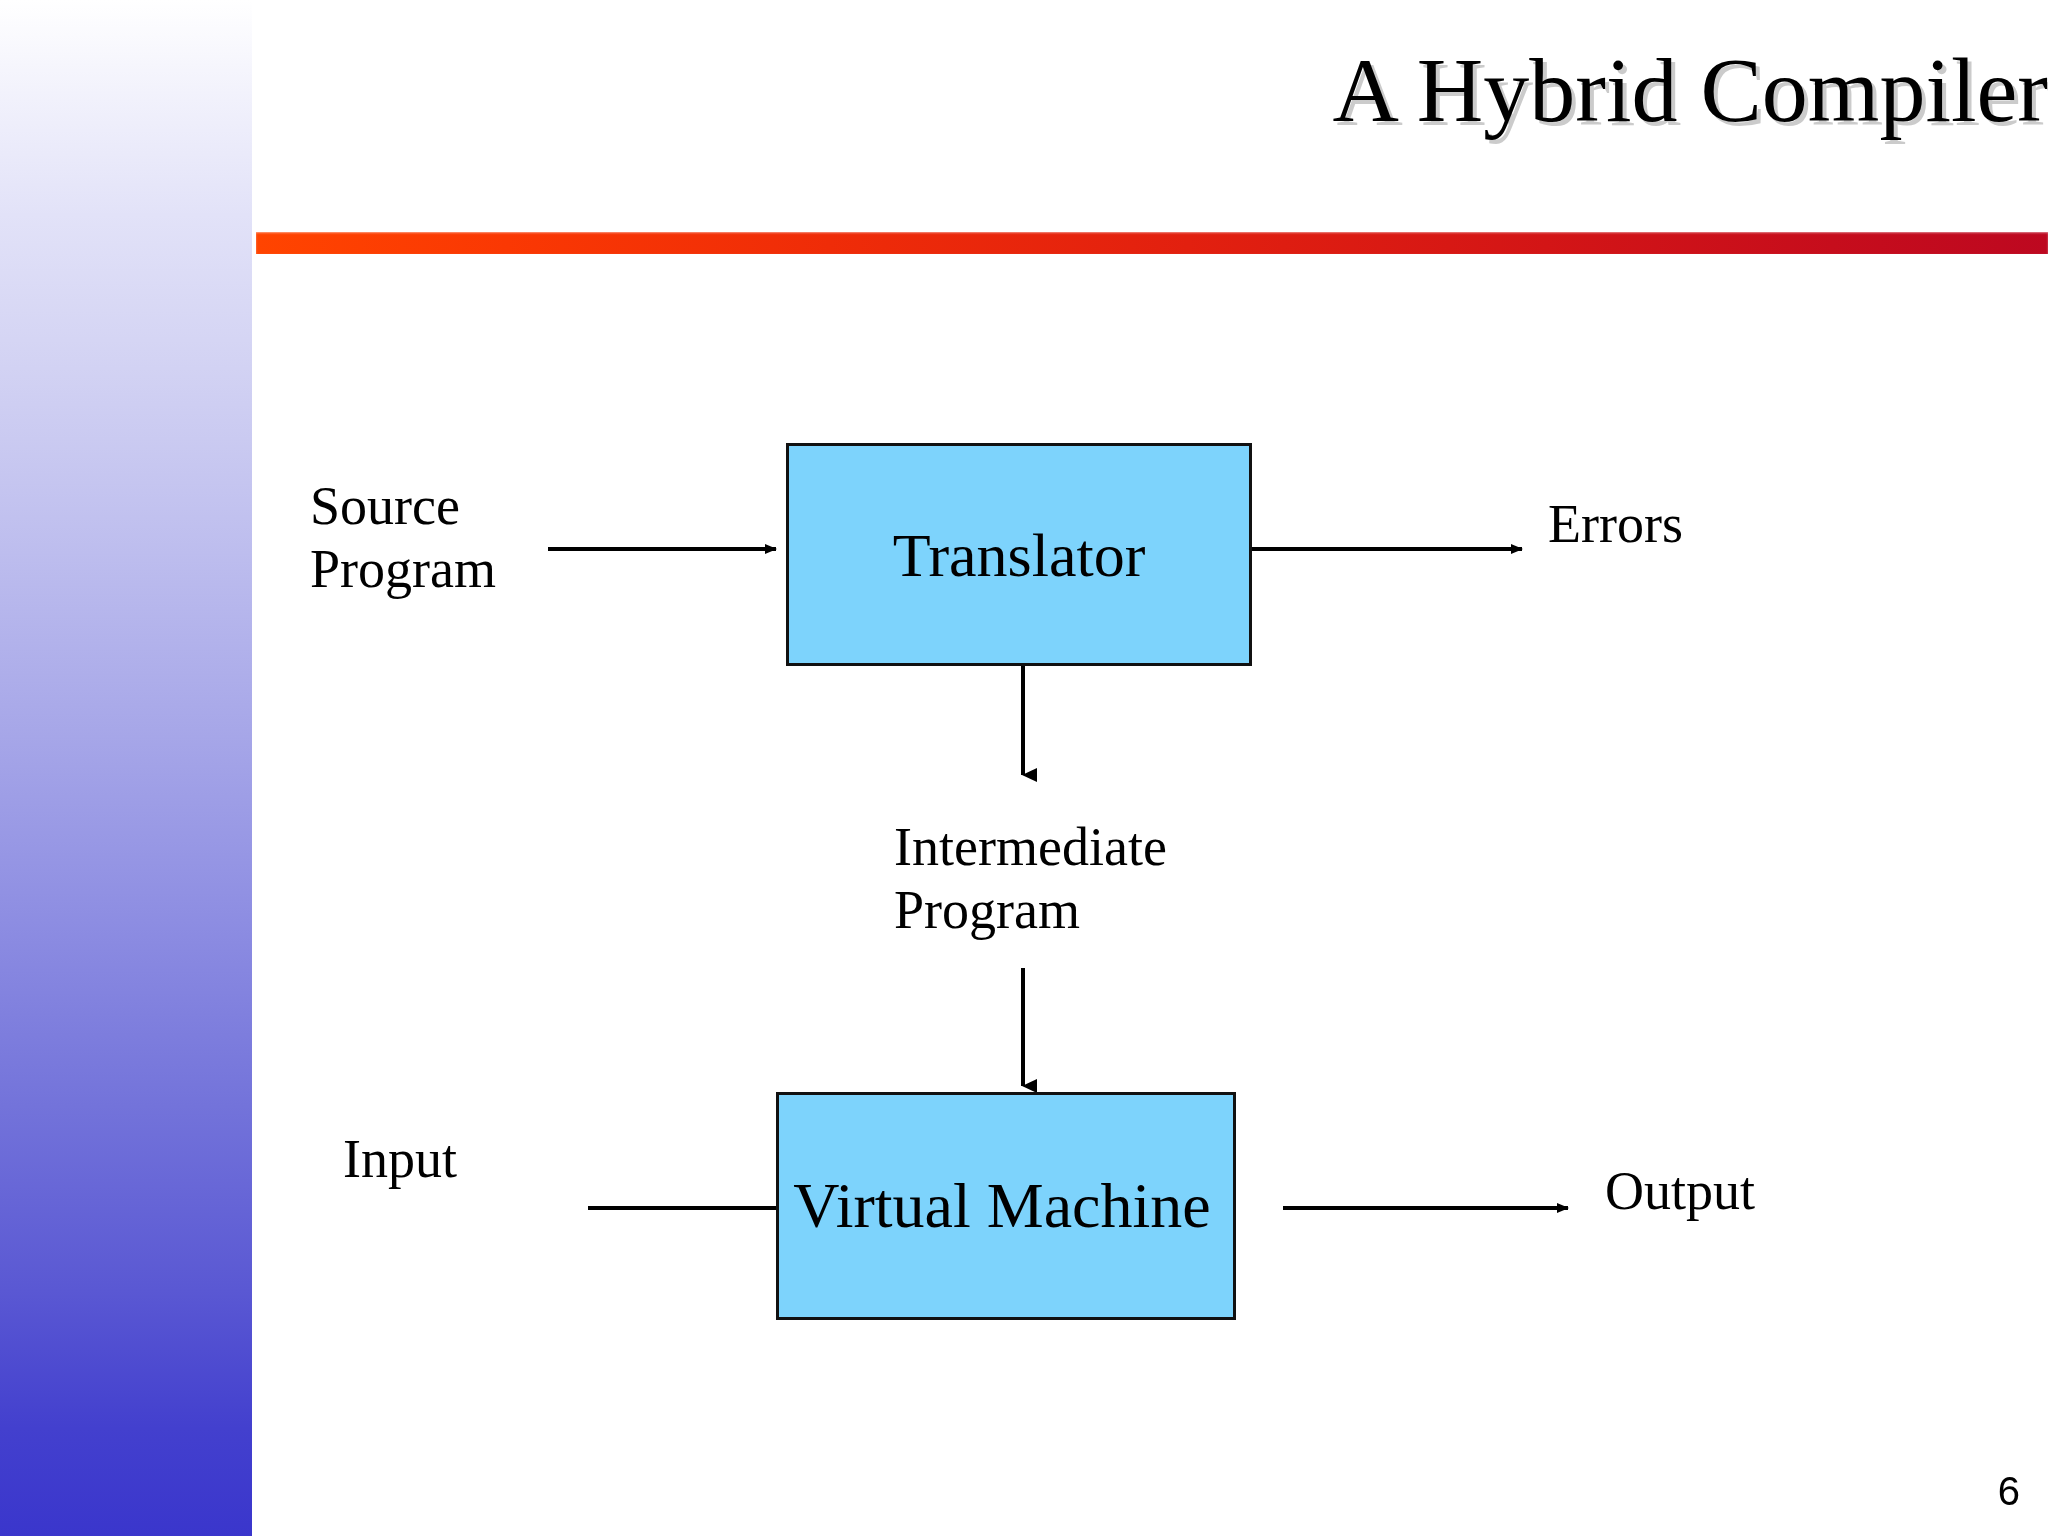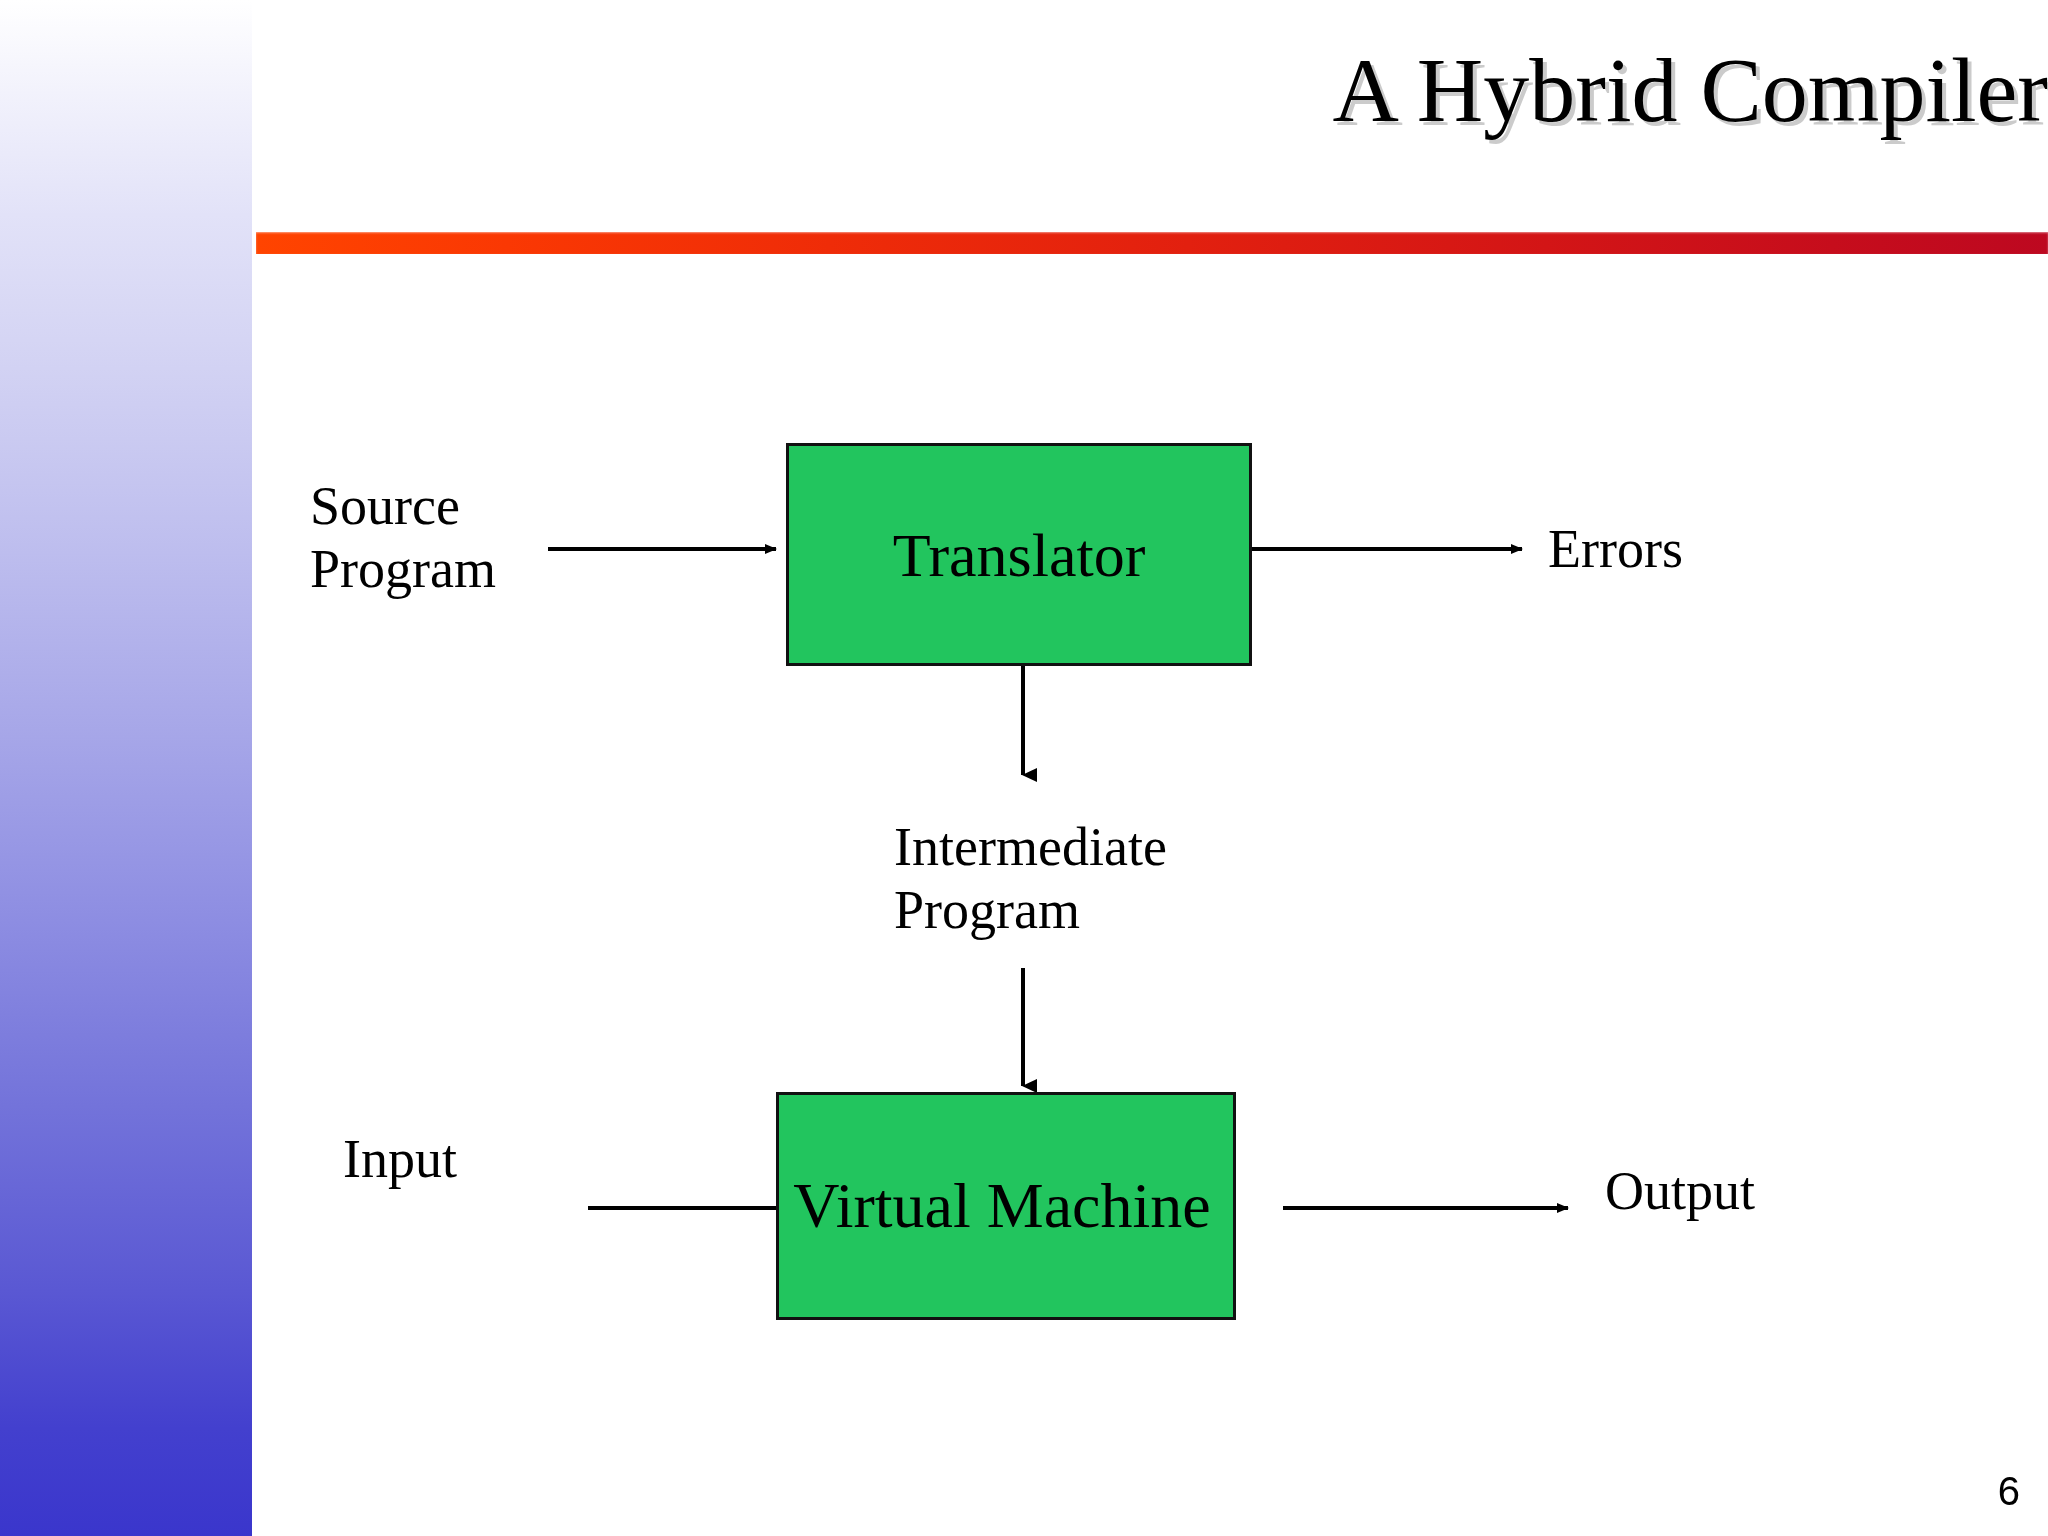--- a/index.html
+++ b/index.html
@@ -83,21 +83,21 @@
     top: 0;
     width: 2048px;
     height: 1536px;
     pointer-events: none;
   }
   .diagram svg { display: block; }
 
   
   .proc-box {
     position: absolute;
-    background: #22c55e;
+    background: #7dd3fc;
     border: 3px solid #111111;
     box-sizing: border-box;
     display: flex;
     align-items: center;
     justify-content: center;
   }
   .proc-box .box-label {
     font-size: 62px;
     color: #000000;
     line-height: 1;
@@ -124,21 +124,21 @@
 
   
   .diag-label {
     position: absolute;
     color: #000000;
     font-size: 54px;
     line-height: 1.16;
     white-space: pre-line;
   }
   #label-source-program { left: 310px; top: 475px; }
-  #label-errors        { left: 1548px; top: 518px; }
+  #label-errors        { left: 1548px; top: 493px; }
   #label-intermediate  { left: 858px; top: 816px; margin-left: 36px; }
   #label-input         { left: 343px; top: 1128px; }
   #label-output        { left: 1605px; top: 1160px; }
 
   
   .page-number {
     position: absolute;
     right: 28px;
     bottom: 22px;
     font-family: "Liberation Sans", "DejaVu Sans", sans-serif;

